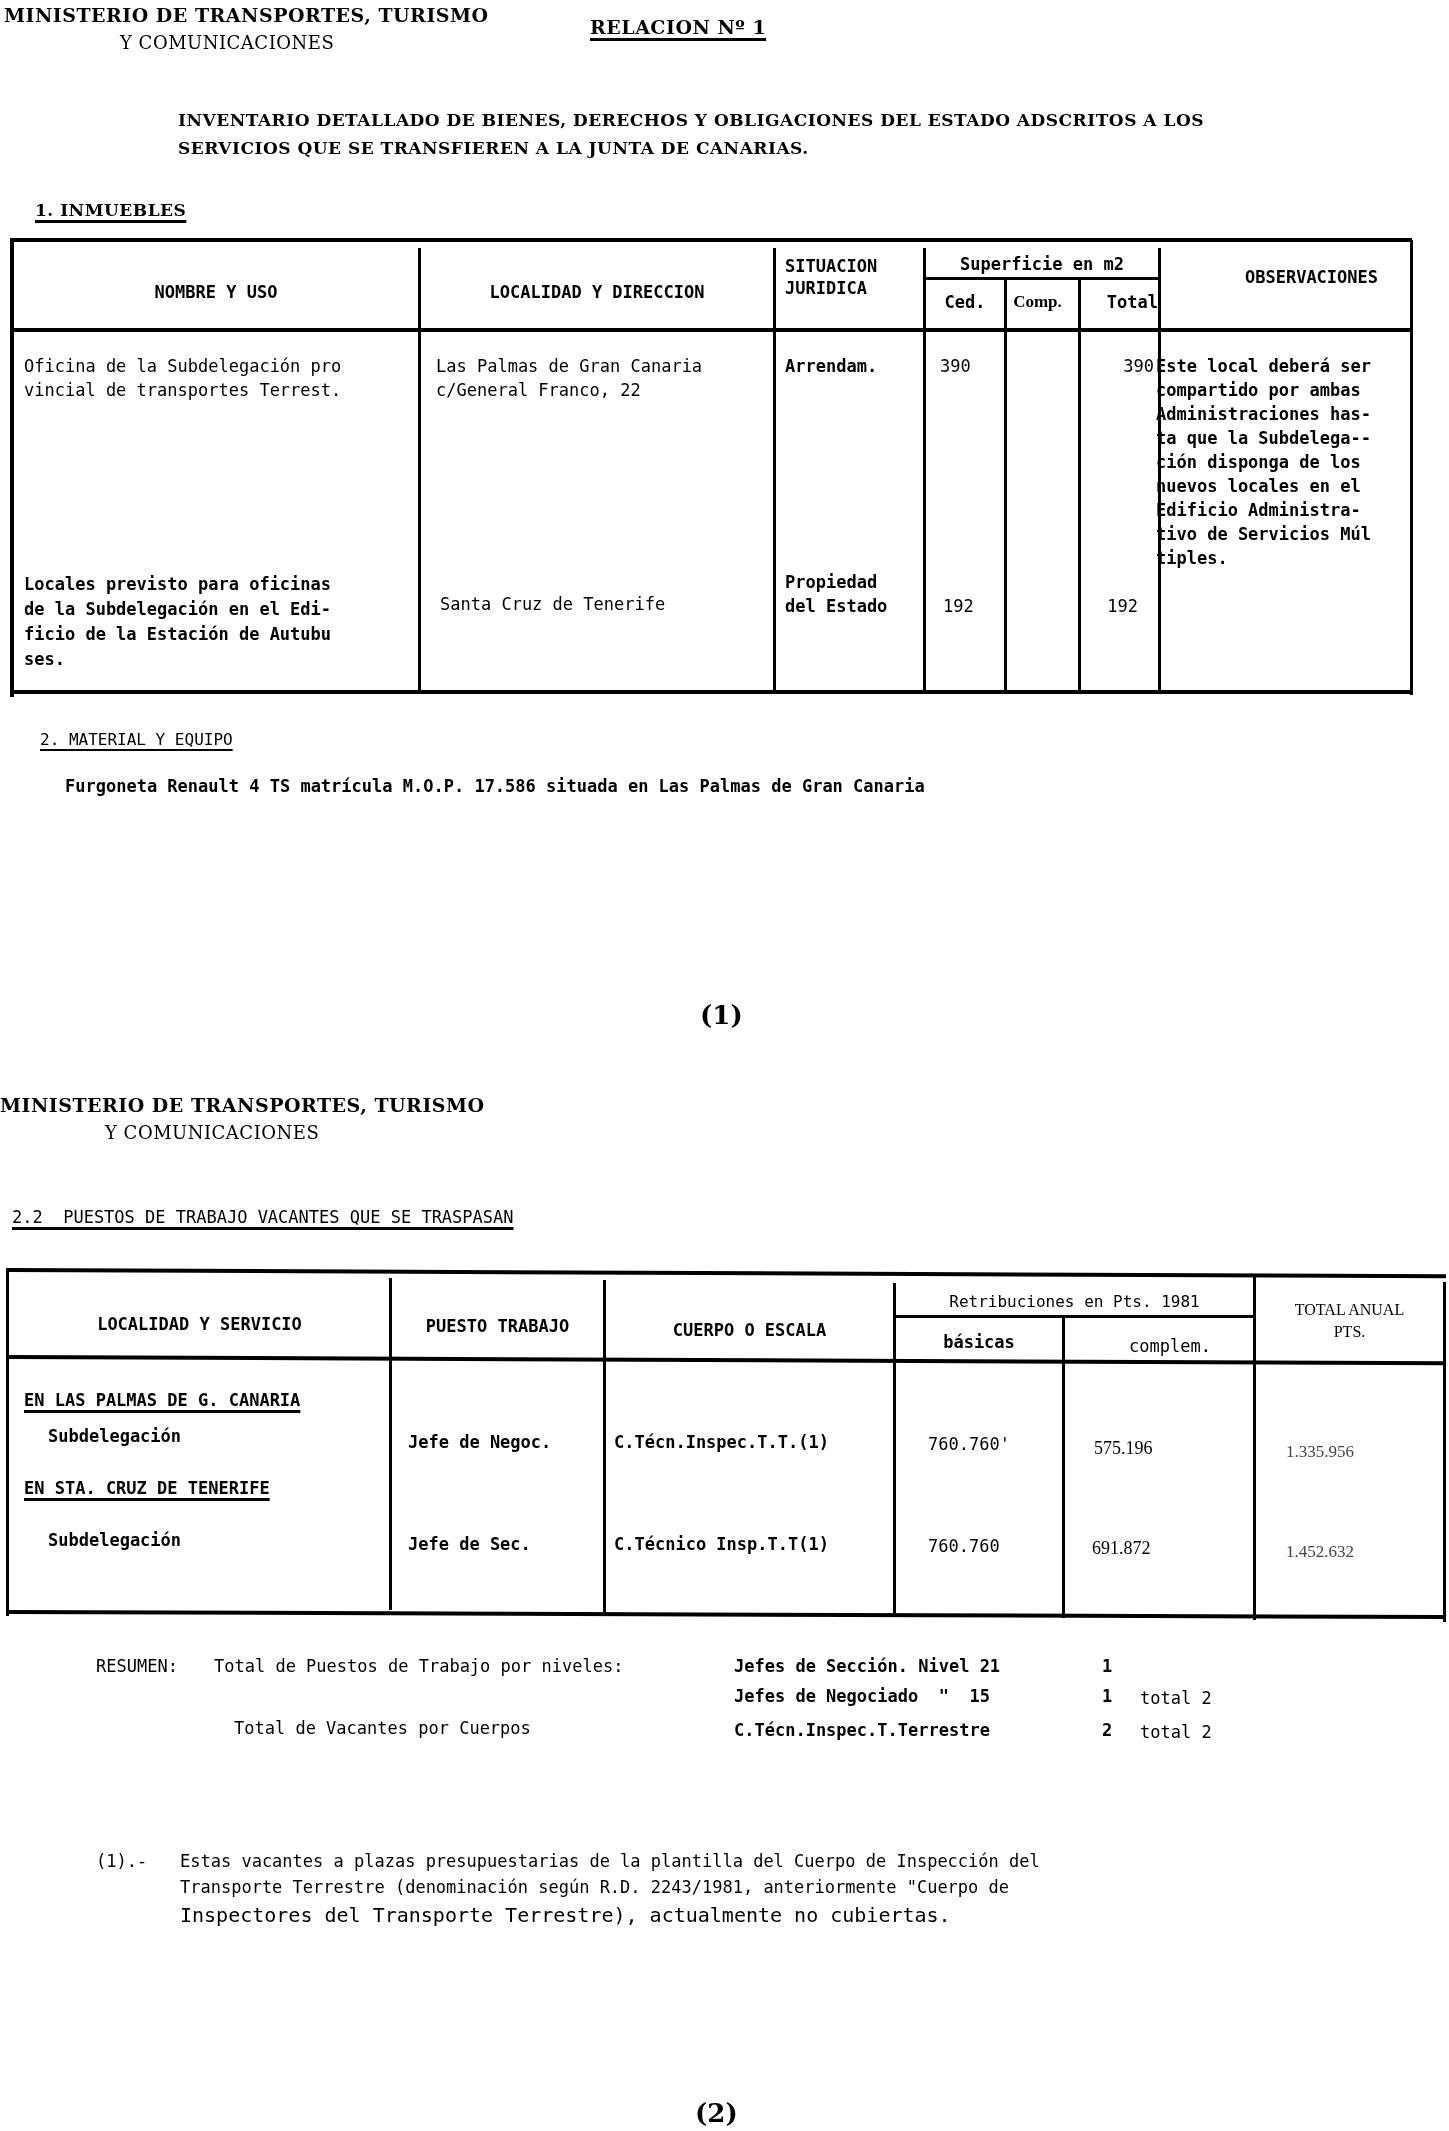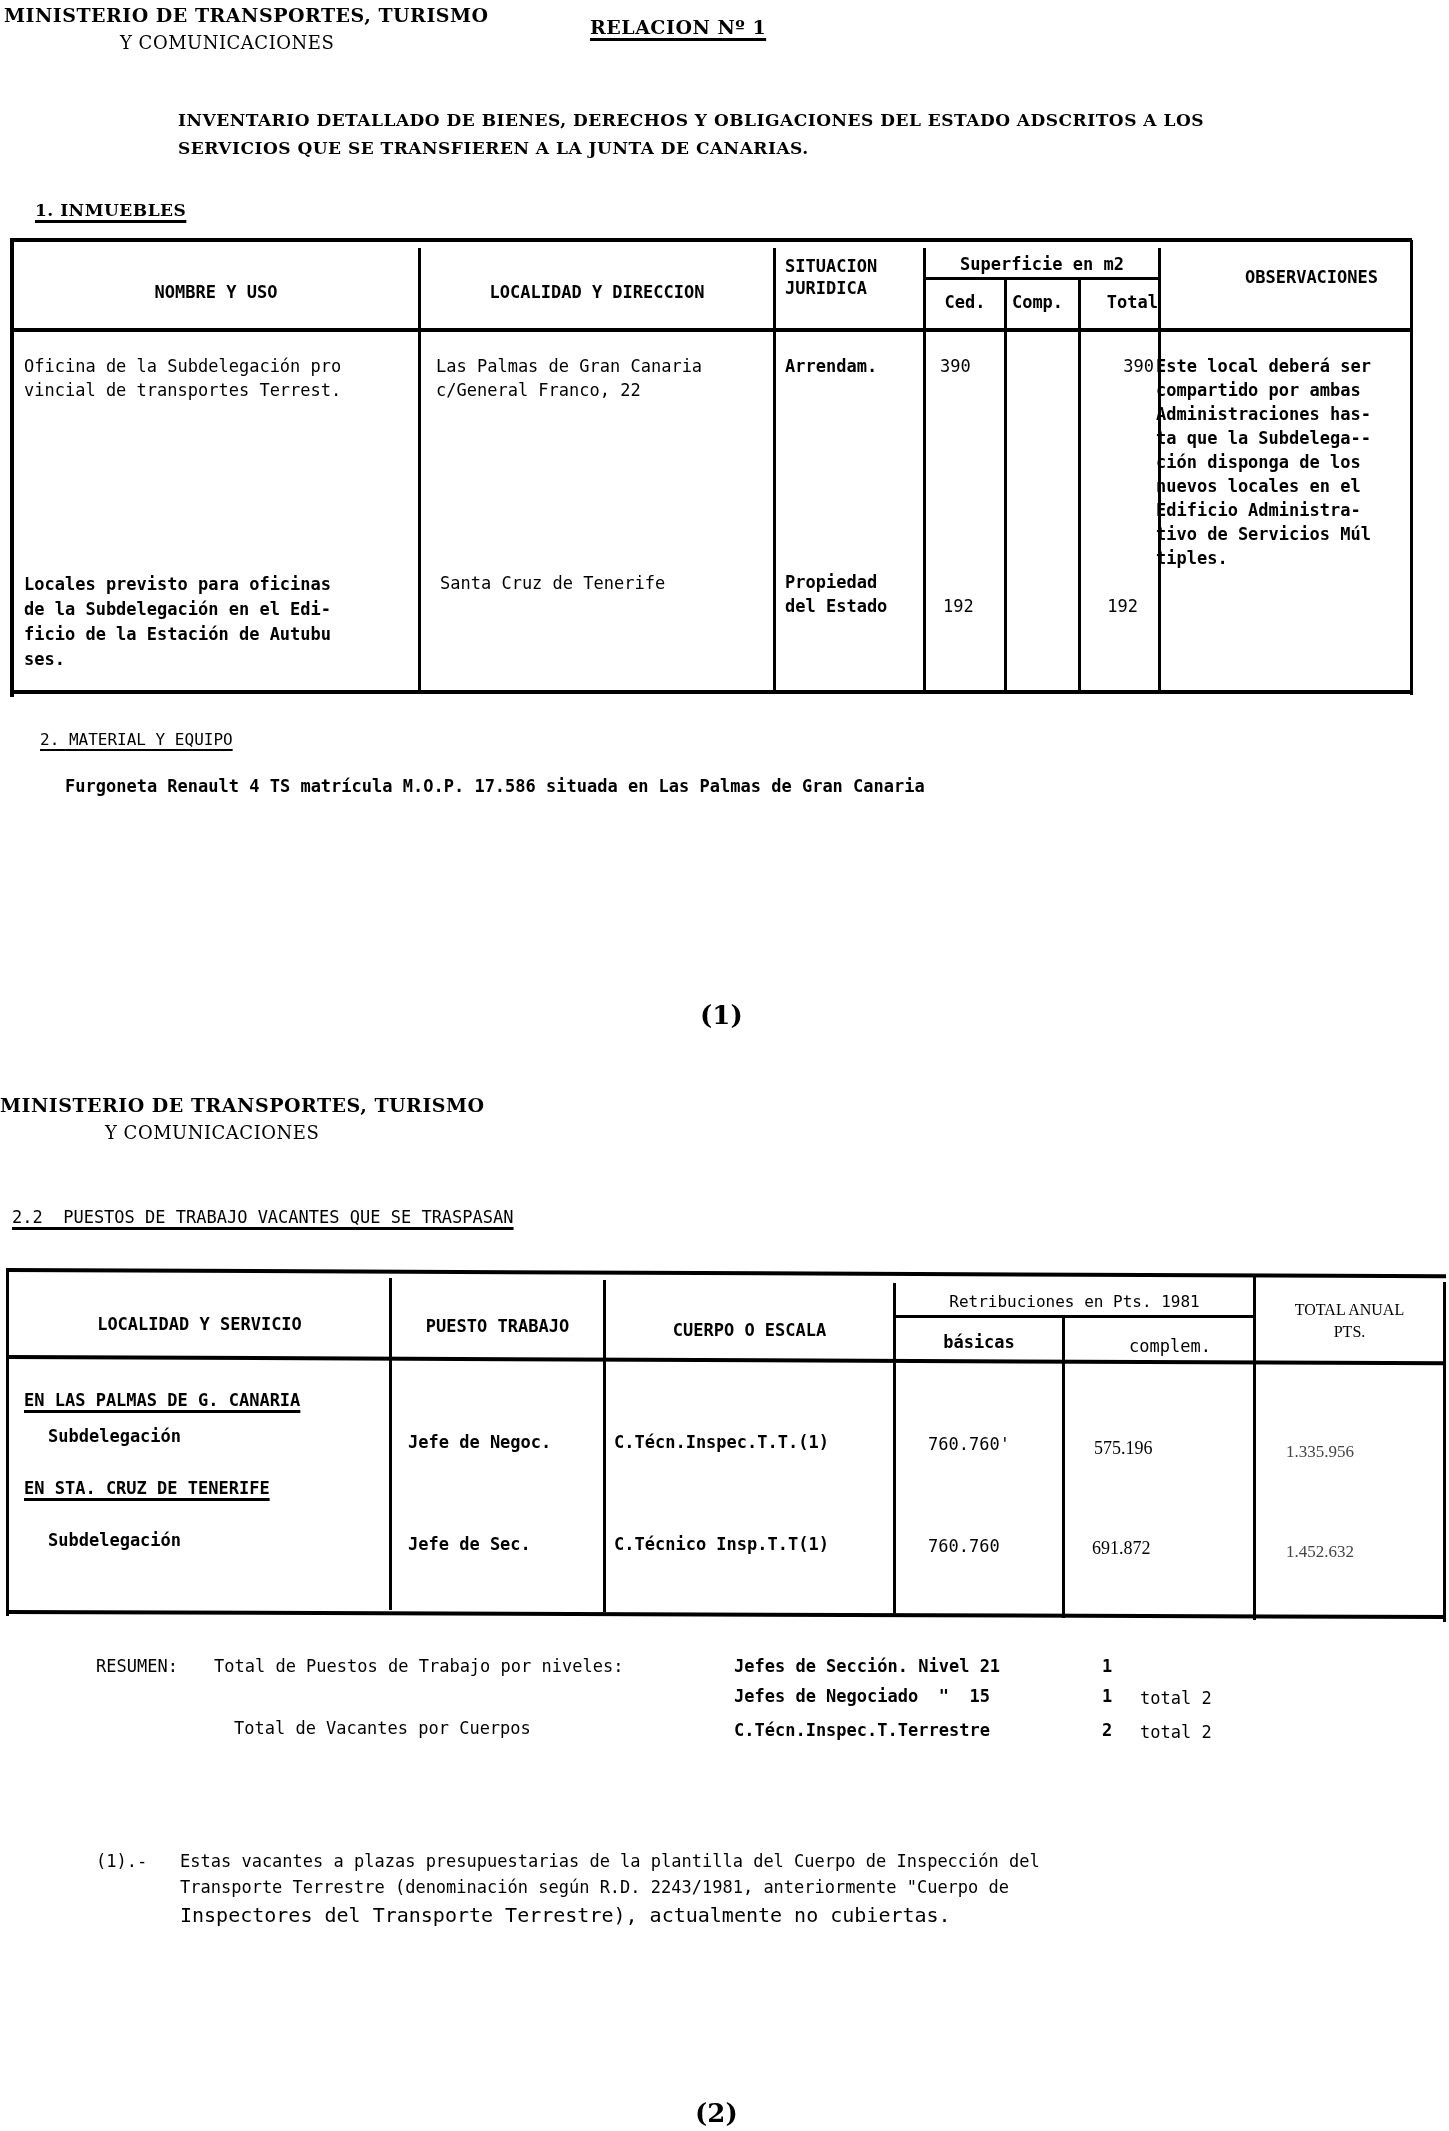--- a/index.html
+++ b/index.html
@@ -45,21 +45,21 @@
     <div class="vline" style="left:1078px;top:280px;width:3px;height:412px;"></div>
     <div class="vline" style="left:1158px;top:248px;width:3px;height:444px;"></div>
     <div class="vline" style="left:1410px;top:240px;width:3px;height:455px;"></div>
 
     <div class="cell bold center" style="left:14px;top:280px;width:404px;">NOMBRE Y USO</div>
     <div class="cell bold center" style="left:421px;top:280px;width:352px;">LOCALIDAD Y DIRECCION</div>
     <div class="cell bold" style="left:785px;top:254px;">SITUACION</div>
     <div class="cell bold" style="left:785px;top:276px;">JURIDICA</div>
     <div class="cell bold center" style="left:926px;top:252px;width:232px;">Superficie en m2</div>
     <div class="cell bold center" style="left:926px;top:290px;width:78px;">Ced.</div>
-    <div class="cell bold center" style="left:1007px;top:290px;width:61px;">Comp.</div>
+    <div class="cell bold center" style="left:1007px;top:290px;width:61px;font-family:Liberation Serif, serif;">Comp.</div>
     <div class="cell bold" style="left:1085px;top:290px;width:73px;text-align:right;">Total</div>
     <div class="cell bold center" style="left:1161px;top:265px;width:301px;">OBSERVACIONES</div>
 
     <div>
       <div class="cell" style="left:24px;top:354px;">Oficina de la Subdelegación pro</div>
       <div class="cell" style="left:24px;top:378px;">vincial de transportes Terrest.</div>
       <div class="cell" style="left:436px;top:354px;">Las Palmas de Gran Canaria</div>
       <div class="cell" style="left:436px;top:378px;">c/General Franco, 22</div>
       <div class="cell bold" style="left:785px;top:354px;">Arrendam.</div>
       <div class="cell" style="left:940px;top:354px;">390</div>
@@ -73,21 +73,21 @@
       <div class="cell bold" style="left:1156px;top:498px;">Edificio Administra-</div>
       <div class="cell bold" style="left:1156px;top:522px;">tivo de Servicios Múl</div>
       <div class="cell bold" style="left:1156px;top:546px;">tiples.</div>
     </div>
 
     <div>
       <div class="cell bold" style="left:24px;top:572px;">Locales previsto para oficinas</div>
       <div class="cell bold" style="left:24px;top:597px;">de la Subdelegación en el Edi-</div>
       <div class="cell bold" style="left:24px;top:622px;">ficio de la Estación de Autubu</div>
       <div class="cell bold" style="left:24px;top:647px;">ses.</div>
-      <div class="cell" style="left:440px;top:571px;text-align:center;">Santa Cruz de Tenerife</div>
+      <div class="cell" style="left:440px;top:592px;text-align:center;">Santa Cruz de Tenerife</div>
       <div class="cell bold" style="left:785px;top:570px;">Propiedad</div>
       <div class="cell bold" style="left:785px;top:594px;">del Estado</div>
       <div class="cell" style="left:943px;top:594px;">192</div>
       <div class="cell" style="left:1082px;top:594px;width:56px;text-align:right;">192</div>
     </div>
   </div>
 
   <div class="abs mono u" style="left:40px;top:730px;font-size:16px;text-decoration-thickness:2px;">2. MATERIAL Y EQUIPO</div>
   <div class="abs mono bold" style="left:65px;top:776px;font-size:17px;">Furgoneta Renault  4 TS  matrícula M.O.P. 17.586  situada en Las Palmas de Gran Canaria</div>
 

